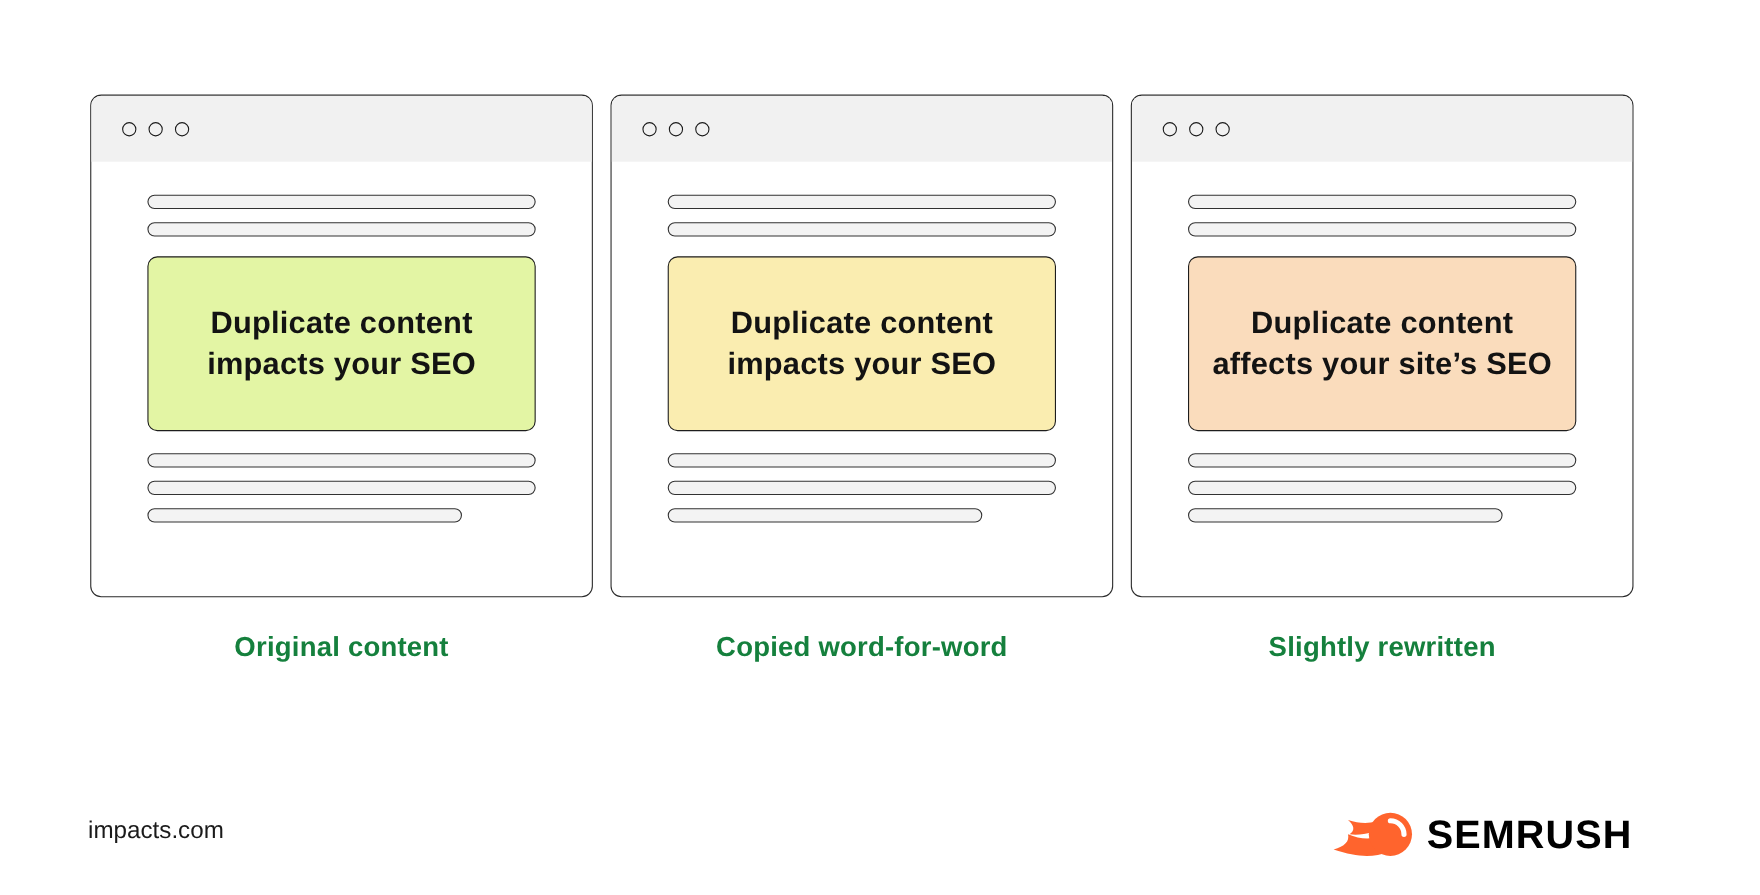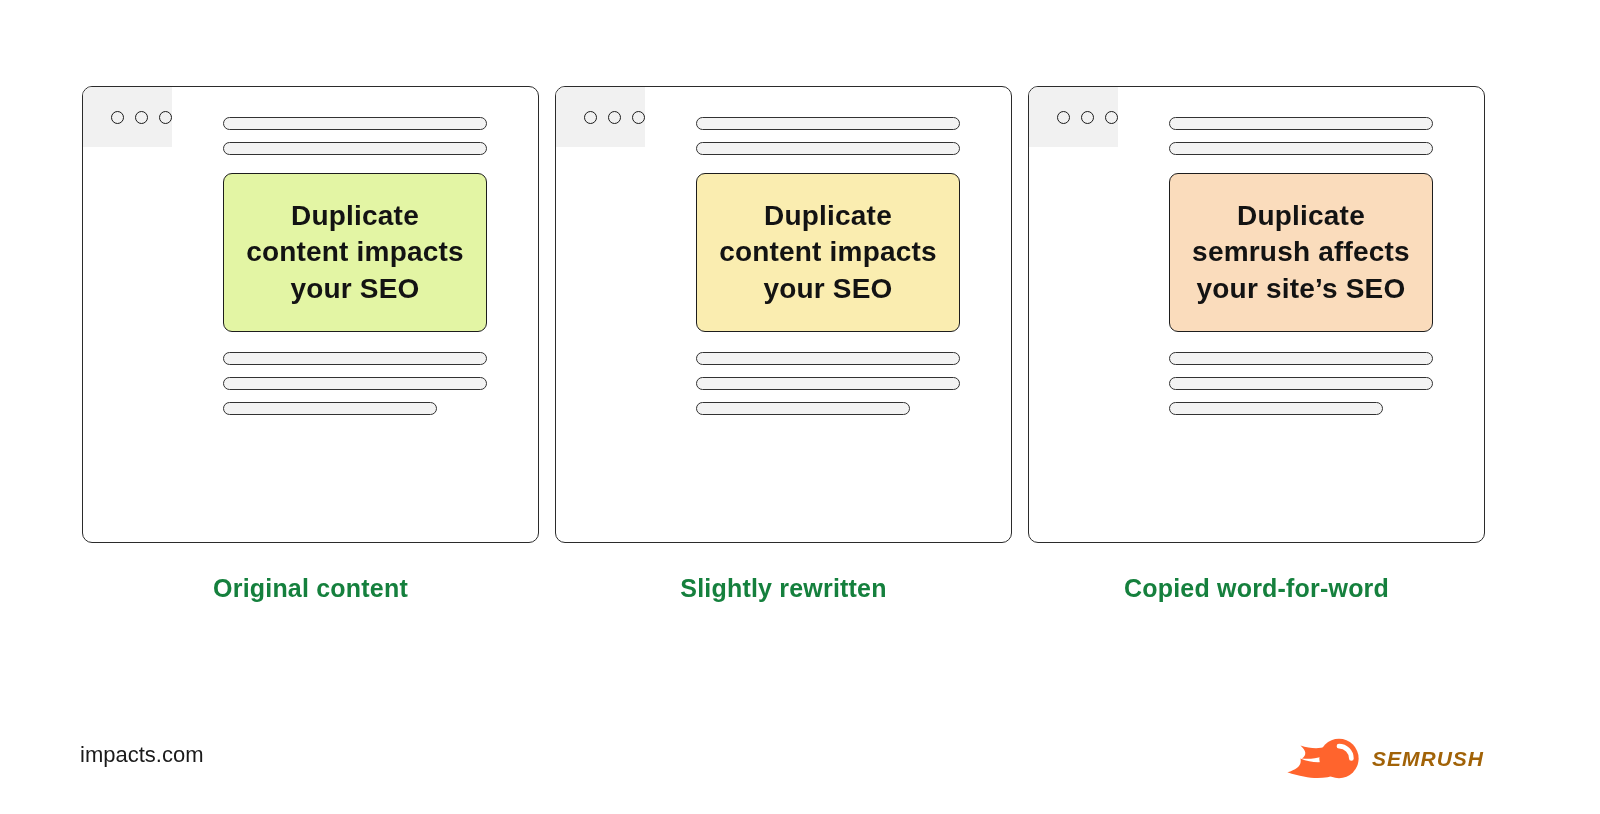--- a/index.html
+++ b/index.html
@@ -23,21 +23,21 @@
   }
 
   .browser-card {
     width: 457px;
     height: 457px;
     background: #ffffff;
     border: 1.5px solid #2b2b2b;
     border-radius: 10px;
     overflow: hidden;
     display: flex;
-    flex-direction: row;
+    flex-direction: column;
   }
 
   .card-header {
     height: 60px;
     flex: 0 0 60px;
     background: #f1f1f1;
     display: flex;
     align-items: center;
     padding-left: 28px;
     gap: 11px;
@@ -118,25 +118,24 @@
   .brand-lockup {
     position: absolute;
     right: 116px;
     top: 735px;
     display: flex;
     align-items: center;
     gap: 9px;
   }
 
   .brand-wordmark {
-    font-size: 21px;
+    font-size: 36px;
     font-weight: 700;
     letter-spacing: 1px;
-    color: #a16207;
-    font-style: italic;
+    color: #000000;
   }
 </style>
 </head>
 <body>
 
 <div class="canvas">
 
   <div class="cards-row">
 
     <div class="browser-card">
@@ -178,34 +177,34 @@
     <div class="browser-card">
       <div class="card-header">
         <span class="dot"></span>
         <span class="dot"></span>
         <span class="dot"></span>
       </div>
       <div class="card-body">
         <div class="skeleton-line"></div>
         <div class="skeleton-line"></div>
         <div class="content-box" style="background-color: rgb(250, 220, 188);">
-          <div class="box-text">Duplicate semrush affects your site’s SEO</div>
+          <div class="box-text">Duplicate content affects your site’s SEO</div>
         </div>
         <div class="skeleton-line"></div>
         <div class="skeleton-line"></div>
         <div class="skeleton-line short"></div>
       </div>
     </div>
 
   </div>
 
   <div class="labels-row">
     <div class="card-label">Original content</div>
+    <div class="card-label">Copied word-for-word</div>
     <div class="card-label">Slightly rewritten</div>
-    <div class="card-label">Copied word-for-word</div>
   </div>
 
   <div class="footer-site">impacts.com</div>
 
   <div class="brand-lockup">
     <svg width="80" height="47" viewBox="0 0 110 64">
       <g fill="#ff642d">
         <path d="M72 10 C58 19 42 20 24 14 C32 21 33 27 26 32 C42 34 60 29 72 21 Z"></path>
         <path d="M74 54 C56 61 36 61 6 51 C20 47 26 41 24 32 C42 40 60 38 74 31 Z"></path>
         <circle cx="77" cy="32" r="27"></circle>

